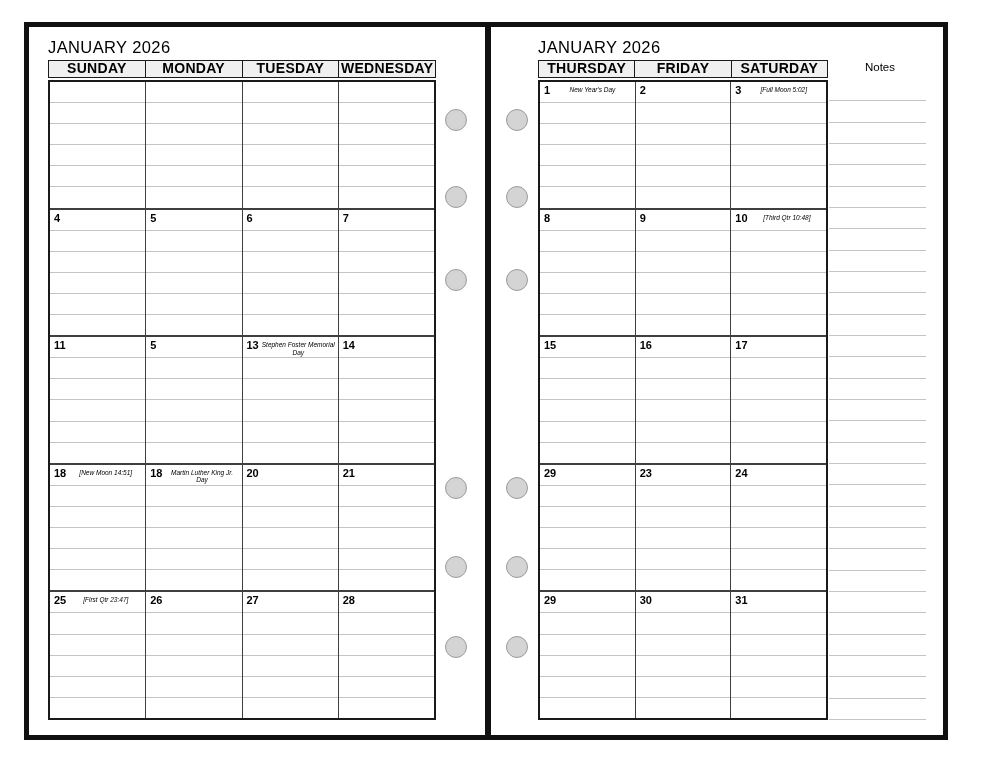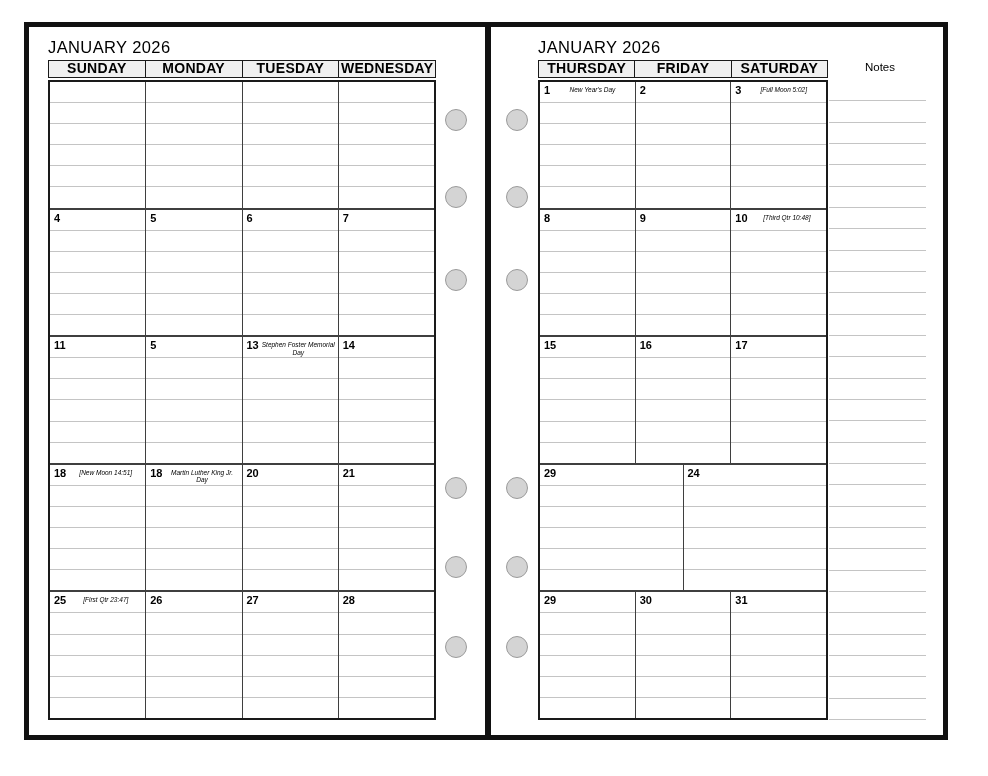--- a/index.html
+++ b/index.html
@@ -382,20 +382,30 @@
           <div class="cell-row"></div>
           <div class="cell-row"></div>
           <div class="cell-row"></div>
           <div class="cell-row"></div>
         </div>
       </div>
       <div class="week">
         <div class="day-cell">
           <div class="cell-row date-row">
             <span class="day-number">29</span>
+          </div>
+          <div class="cell-row"></div>
+          <div class="cell-row"></div>
+          <div class="cell-row"></div>
+          <div class="cell-row"></div>
+          <div class="cell-row"></div>
+        </div>
+        <div class="day-cell">
+          <div class="cell-row date-row">
+            <span class="day-number">23</span>
           </div>
           <div class="cell-row"></div>
           <div class="cell-row"></div>
           <div class="cell-row"></div>
           <div class="cell-row"></div>
           <div class="cell-row"></div>
         </div>
         <div class="day-cell">
           <div class="cell-row date-row">
             <span class="day-number">24</span>

